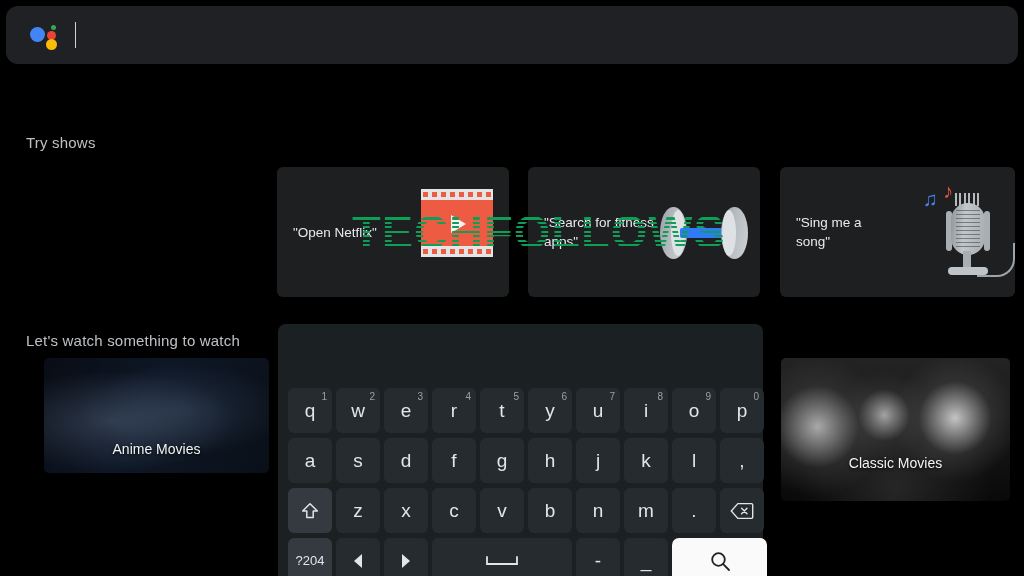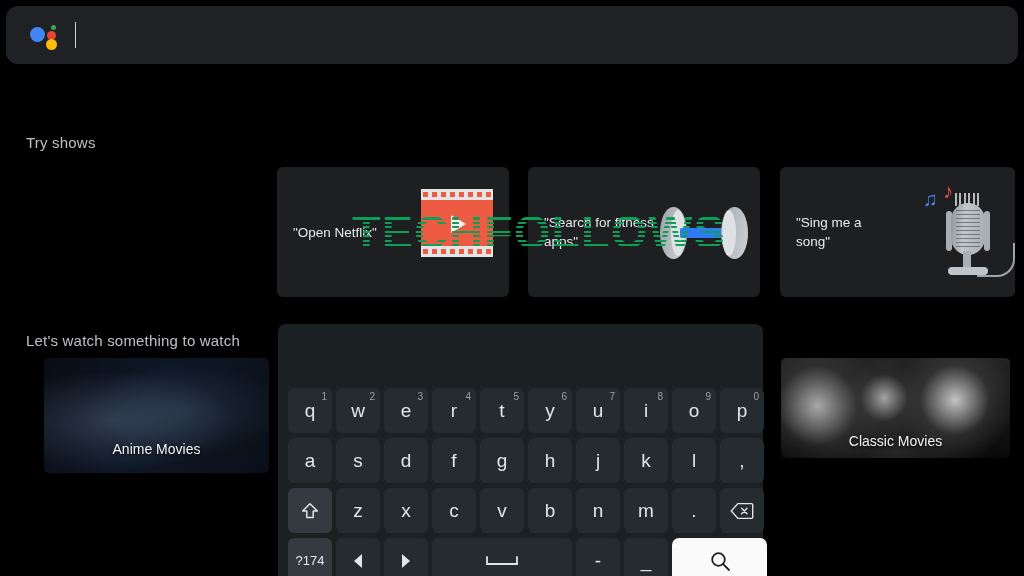--- a/index.html
+++ b/index.html
@@ -369,21 +369,21 @@
     height: 115px;
     background:
       radial-gradient(ellipse at 30% 55%, rgba(120,140,170,0.30) 0%, rgba(20,28,42,0.0) 56%),
       radial-gradient(ellipse at 62% 45%, rgba(90,115,150,0.24) 0%, rgba(10,16,28,0.0) 52%),
       linear-gradient(115deg, #090d15 0%, #0e1726 45%, #0a1018 100%);
   }
   #watch-card-classic {
     left: 781px;
     top: 358px;
     width: 229px;
-    height: 100px;
+    height: 143px;
     background:
       radial-gradient(circle at 16% 48%, rgba(205,205,205,0.80) 0%, rgba(90,90,90,0.25) 20%, rgba(0,0,0,0) 34%),
       radial-gradient(circle at 45% 40%, rgba(215,215,215,0.72) 0%, rgba(80,80,80,0.22) 17%, rgba(0,0,0,0) 30%),
       radial-gradient(circle at 76% 42%, rgba(225,225,225,0.85) 0%, rgba(95,95,95,0.28) 19%, rgba(0,0,0,0) 33%),
       radial-gradient(ellipse at 50% 92%, rgba(60,60,60,0.55) 0%, rgba(0,0,0,0) 60%),
       linear-gradient(180deg, #232323 0%, #151515 60%, #090909 100%);
   }
 
   
   .keyboard {
@@ -669,21 +669,21 @@
         <span>
           <svg width="24" height="20" viewBox="0 0 26 20" fill="none" stroke="#e3e5e7" stroke-width="1.5" stroke-linecap="round">
             <path d="M8.5 2 H23.2 a1.4 1.4 0 0 1 1.4 1.4 V16.6 a1.4 1.4 0 0 1 -1.4 1.4 H8.5 L1.4 10 Z"></path>
             <path d="M12.6 7 L18.4 13 M18.4 7 L12.6 13"></path>
           </svg>
         </span>
       </div>
     </div>
   <div class="kb-row" id="kb-row-3">
       <div class="key mod">
-        <span style="font-size: 13px;">?174</span>
+        <span style="font-size: 13px;">?204</span>
       </div>
       <div class="key">
         <span>
           <svg width="14" height="16" viewBox="0 0 14 16">
             <path d="M11 1 L3 8 L11 15 Z" fill="#e3e5e7"></path>
           </svg>
         </span>
       </div>
       <div class="key">
         <span>

